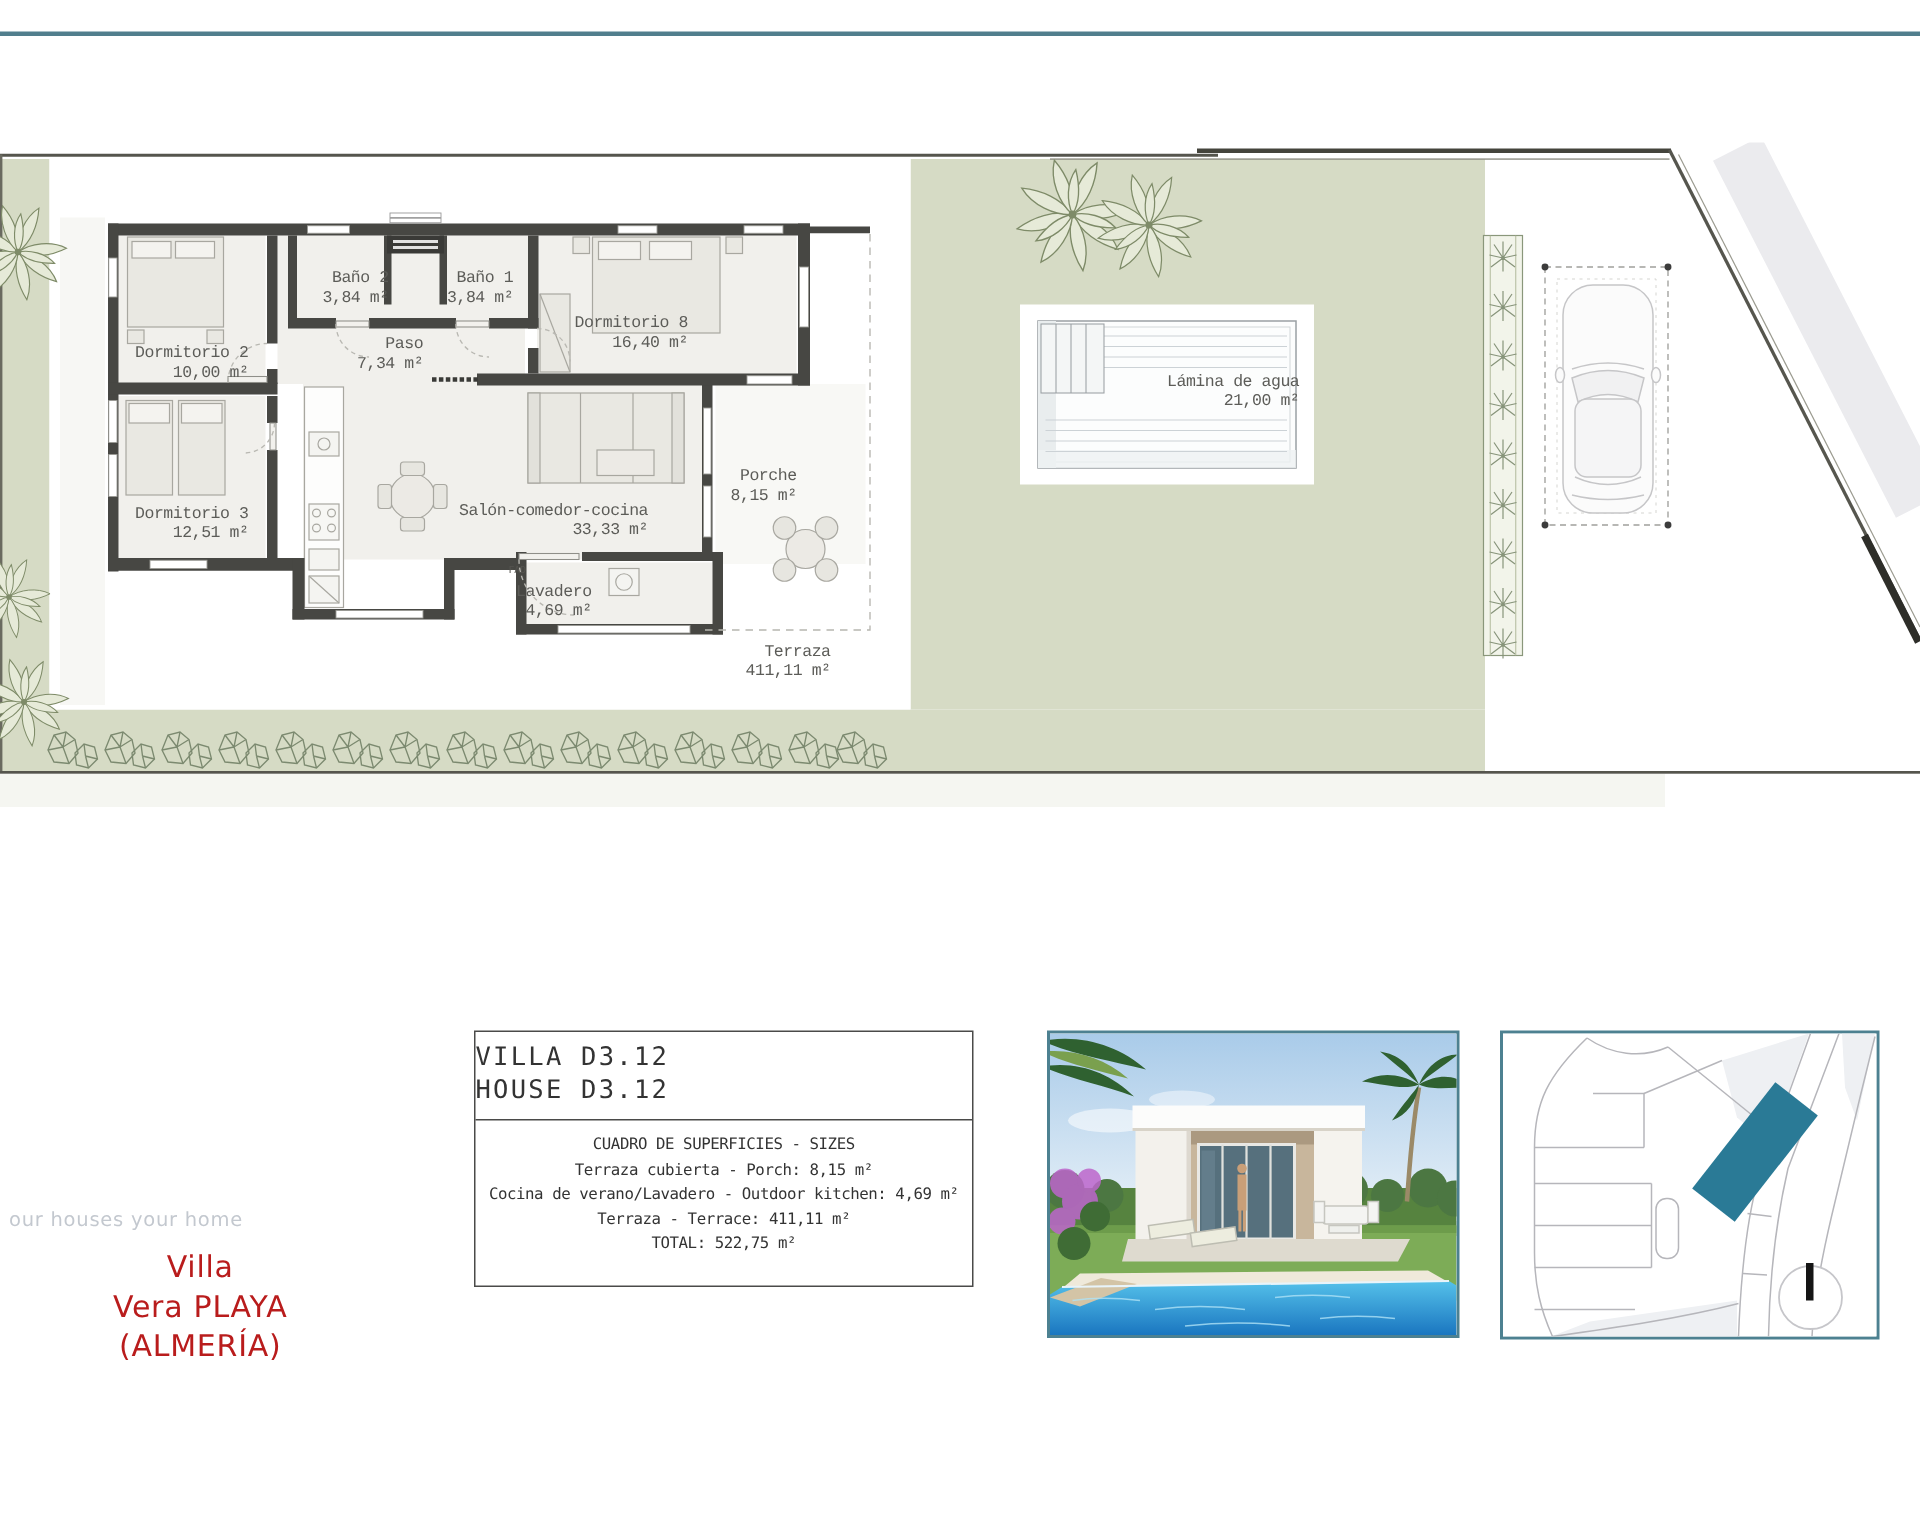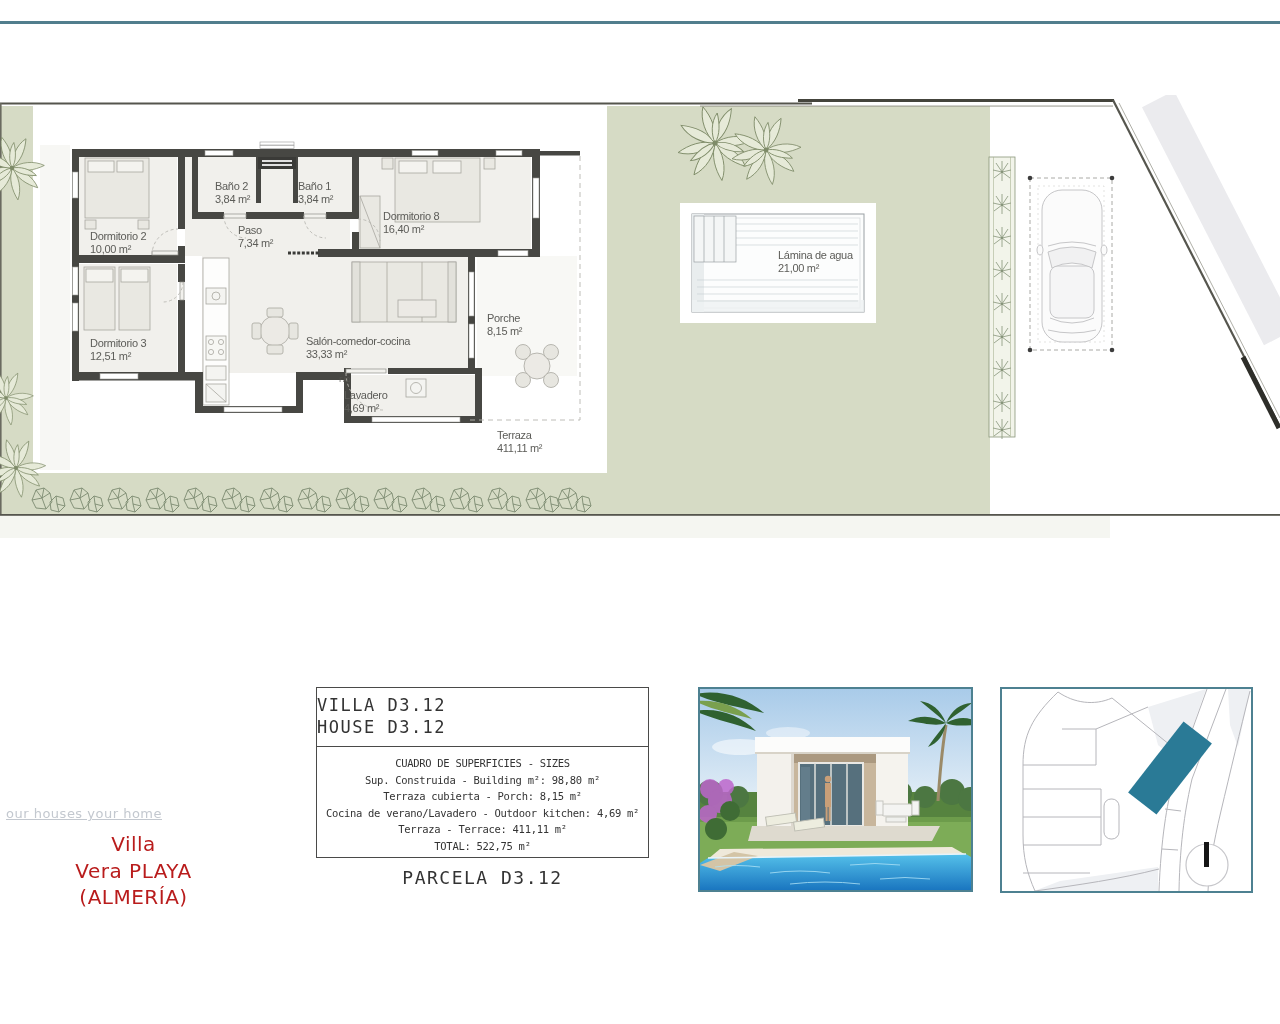--- a/index.html
+++ b/index.html
@@ -1,22 +1,22 @@
 <!DOCTYPE html>
 <html><head>
 <meta charset="utf-8">
 <style>
   html,body{margin:0;padding:0;background:#ffffff;}
   .page{position:relative;width:1280px;height:1024px;background:#fff;overflow:hidden;
         font-family:"DejaVu Sans",sans-serif;}
   .top-rule{position:absolute;left:0;top:21px;width:1280px;height:3px;background:#517e8d;}
   .site-svg{position:absolute;left:0;top:95px;}
   
-  .plabel{position:absolute;font-family:Liberation Sans, sans-serif;font-size:11px;
-          line-height:12.5px;color:#5c5c58;white-space:nowrap;letter-spacing:-0.3px;}
+  .plabel{position:absolute;font-family:Liberation Mono, monospace;font-size:11px;
+          line-height:12.5px;color:#5c5c58;white-space:nowrap;letter-spacing:-0.3px;text-align:right;}
   .lb-bano2{left:215px;top:180px}
   .lb-bano1{left:298px;top:180px}
   .lb-paso{left:238px;top:224px}
   .lb-dorm2{left:90px;top:230px}
   .lb-dorm1{left:383px;top:210px}
   .lb-dorm3{left:90px;top:337px}
   .lb-salon{left:306px;top:335px}
   .lb-porche{left:487px;top:312px}
   .lb-lav{left:344px;top:389px}
   .lb-terraza{left:497px;top:429px}
@@ -35,21 +35,21 @@
            font-family:"DejaVu Sans Mono",monospace;color:#333;}
   .parcela .p1{font-size:18px;letter-spacing:1.5px;line-height:24px;}
   .parcela .p2{font-size:16px;letter-spacing:1.5px;line-height:24px;}
   
   .photo-panel{position:absolute;left:698px;top:687px;width:271px;height:201px;
                border:2px solid #4d8191;background:#fff;}
   .map-panel{position:absolute;left:1000px;top:687px;width:249px;height:202px;
              border:2px solid #4d8191;background:#fff;}
   
   .tagline{position:absolute;left:6px;top:806px;font-size:13px;color:#c3c8cf;
-           letter-spacing:0.5px;text-decoration:underline;}
+           letter-spacing:0.5px;}
   .project-title{position:absolute;left:36px;top:831px;width:195px;text-align:center;
                  font-size:20px;line-height:26.5px;color:#b91c1c;letter-spacing:0.5px;}
 </style>
 </head>
 <body>
 
 <div class="page">
 
   <div class="top-rule"></div>
 
@@ -378,29 +378,27 @@
   </div>
   <div class="fad-tag">FAD</div>
 
   <div class="info-box">
     <div class="info-title">
       <div>VILLA D3.12</div>
       <div>HOUSE D3.12</div>
     </div>
     <div class="info-lines">
       <div>CUADRO DE SUPERFICIES  - SIZES</div>
-      <div>Sup. Construida  - Building m²: 98,80 m²</div>
       <div>Terraza cubierta  - Porch: 8,15 m²</div>
       <div>Cocina de verano/Lavadero  - Outdoor kitchen: 4,69 m²</div>
       <div>Terraza - Terrace: 411,11 m²</div>
       <div>TOTAL:  522,75 m²</div>
     </div>
   </div>
   <div class="parcela">
-    <div class="p1">PARCELA D3.12</div>
   </div>
 
   <div class="photo-panel">
     <svg width="271" height="201" viewBox="0 0 271 201">
       <defs>
         <linearGradient id="sky" x1="0" y1="0" x2="0" y2="1">
           <stop offset="0" stop-color="#a9cbe9"></stop>
             <stop offset="1" stop-color="#e8f1f8"></stop>
         </linearGradient>
         <linearGradient id="poolg" x1="0" y1="0" x2="0" y2="1">

